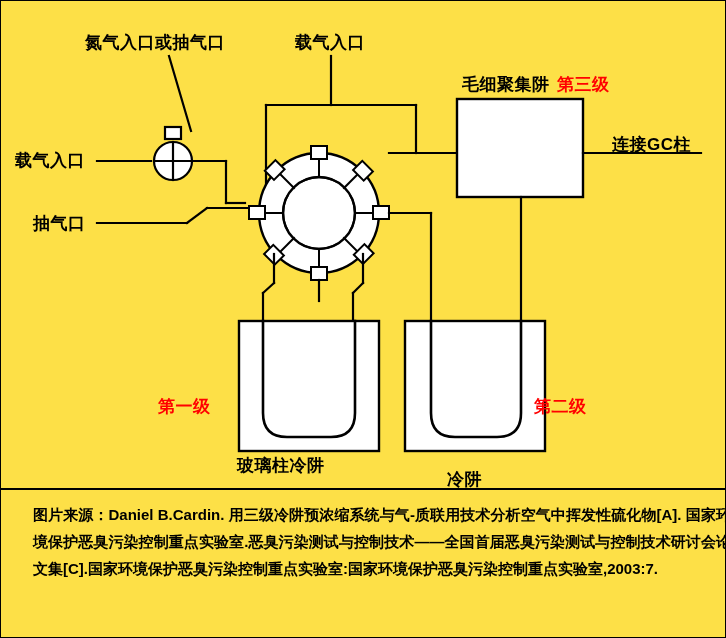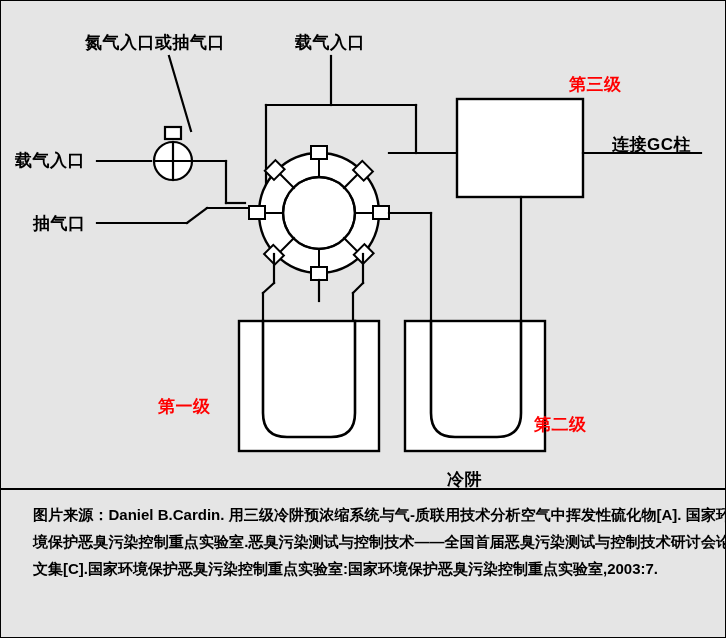--- a/index.html
+++ b/index.html
@@ -7,21 +7,21 @@
     padding: 0;
     background: #ffffff;
   }
   body {
     font-family: "Liberation Sans", sans-serif;
   }
   #page {
     position: relative;
     width: 726px;
     height: 638px;
-    background: #e5e5e5;
+    background: #fde047;
     border: 1px solid #000000;
     box-sizing: border-box;
     overflow: hidden;
     text-decoration: underline;
   }
   #diagram-area {
     position: absolute;
     left: 0;
     top: 0;
     width: 724px;
@@ -162,24 +162,26 @@
 
         <line x1="520" y1="320" x2="520" y2="196"></line>
 
       </g>
     </svg>
 
     <div class="lbl" style="left:84px; top:30px;">氮气入口或抽气口</div>
     <div class="lbl" style="left:294px; top:30px;">载气入口</div>
     <div class="lbl" style="left:14px; top:148px;">载气入口</div>
     <div class="lbl" style="left:32px; top:211px;">抽气口</div>
-    <div class="lbl lbl-red" style="left:568px; top:72px;">第三级</div>
+    <div class="lbl" style="left:461px; top:72px;">毛细聚集阱</div>
+    <div class="lbl lbl-red" style="left:556px; top:72px;">第三级</div>
     <div class="lbl" style="left:611px; top:132px;">连接GC柱</div>
     <div class="lbl lbl-red" style="left:157px; top:394px;text-align:center;">第一级</div>
-    <div class="lbl lbl-red" style="left:533px; top:412px;text-align:right;">第二级</div>
+    <div class="lbl lbl-red" style="left:533px; top:394px;text-align:right;">第二级</div>
+    <div class="lbl" style="left:236px; top:453px;">玻璃柱冷阱</div>
     <div class="lbl" style="left:446px; top:467px;">冷阱</div>
 
   </div>
 
   <div class="divider"></div>
 
   <div id="source-block">
     <div id="source-text">图片来源：Daniel B.Cardin. 用三级冷阱预浓缩系统与气-质联用技术分析空气中挥发性硫化物[A]. 国家环境保护恶臭污染控制重点实验室.恶臭污染测试与控制技术——全国首届恶臭污染测试与控制技术研讨会论文集[C].国家环境保护恶臭污染控制重点实验室:国家环境保护恶臭污染控制重点实验室,2003:7.</div>
   </div>
 

